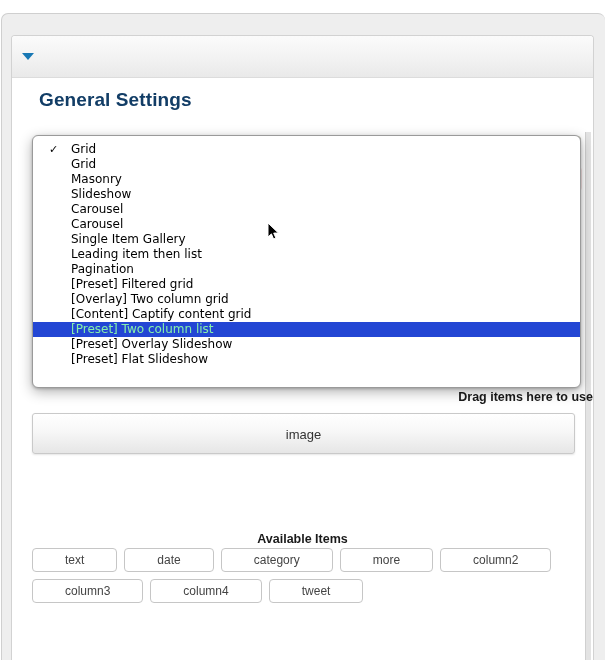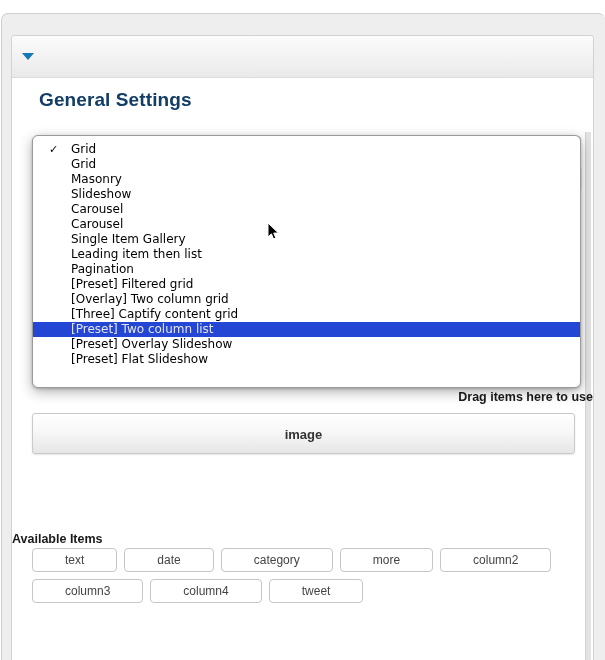--- a/index.html
+++ b/index.html
@@ -209,21 +209,21 @@
     height: 15px;
     line-height: 15px;
     padding-left: 38px;
     font-size: 12px;
     color: #000000;
     white-space: nowrap;
     font-family: "DejaVu Sans", sans-serif;
   }
   .popup-item.selected {
     background: #2346d4;
-    color: #e5e5e5;
+    color: #86efac;
   }
   .popup-item .tick {
     position: absolute;
     left: 16px;
     top: 0;
     font-size: 11px;
     color: #000;
   }
   #popup-cursor {
     position: absolute;
@@ -257,29 +257,29 @@
     line-height: 41px;
     margin-bottom: 25px;
     text-align: center;
     font-size: 13px;
     color: #333333;
     background: linear-gradient(to bottom, #ffffff 0%, #f7f7f7 45%, #e6e6e6 100%);
     border: 1px solid #c9c9c9;
     border-radius: 3px;
     box-shadow: 0 1px 2px rgba(0,0,0,0.10);
     box-sizing: border-box;
-    font-weight: bold;
   }
 
   
   #available-title {
     position: absolute;
     left: 0;
     width: 100%;
     top: 496px;
+    text-align: center;
     font-size: 12.5px;
     font-weight: bold;
     color: #1a1a1a;
   }
   #available-items {
     position: absolute;
     left: 20px;
     top: 512px;
     width: 548px;
     display: flex;
@@ -361,21 +361,21 @@
         <div class="popup-item"><span>Grid</span></div>
         <div class="popup-item"><span>Masonry</span></div>
         <div class="popup-item"><span>Slideshow</span></div>
         <div class="popup-item"><span>Carousel</span></div>
         <div class="popup-item"><span>Carousel</span></div>
         <div class="popup-item"><span>Single Item Gallery</span></div>
         <div class="popup-item"><span>Leading item then list</span></div>
         <div class="popup-item"><span>Pagination</span></div>
         <div class="popup-item"><span>[Preset] Filtered grid</span></div>
         <div class="popup-item"><span>[Overlay] Two column grid</span></div>
-        <div class="popup-item"><span>[Three] Captify content grid</span></div>
+        <div class="popup-item"><span>[Content] Captify content grid</span></div>
         <div class="popup-item selected"><span>[Preset] Two column list</span></div>
         <div class="popup-item"><span>[Preset] Overlay Slideshow</span></div>
         <div class="popup-item"><span>[Preset] Flat Slideshow</span></div>
       </div>
   </div>
 
   <svg id="popup-cursor" viewBox="0 0 12 18">
     <path d="M0,0 L0,14 L3.4,10.9 L5.6,16 L7.9,15 L5.7,10.1 L10.4,10 Z" fill="#000000" stroke="#ffffff" stroke-width="1"></path>
   </svg>
 

